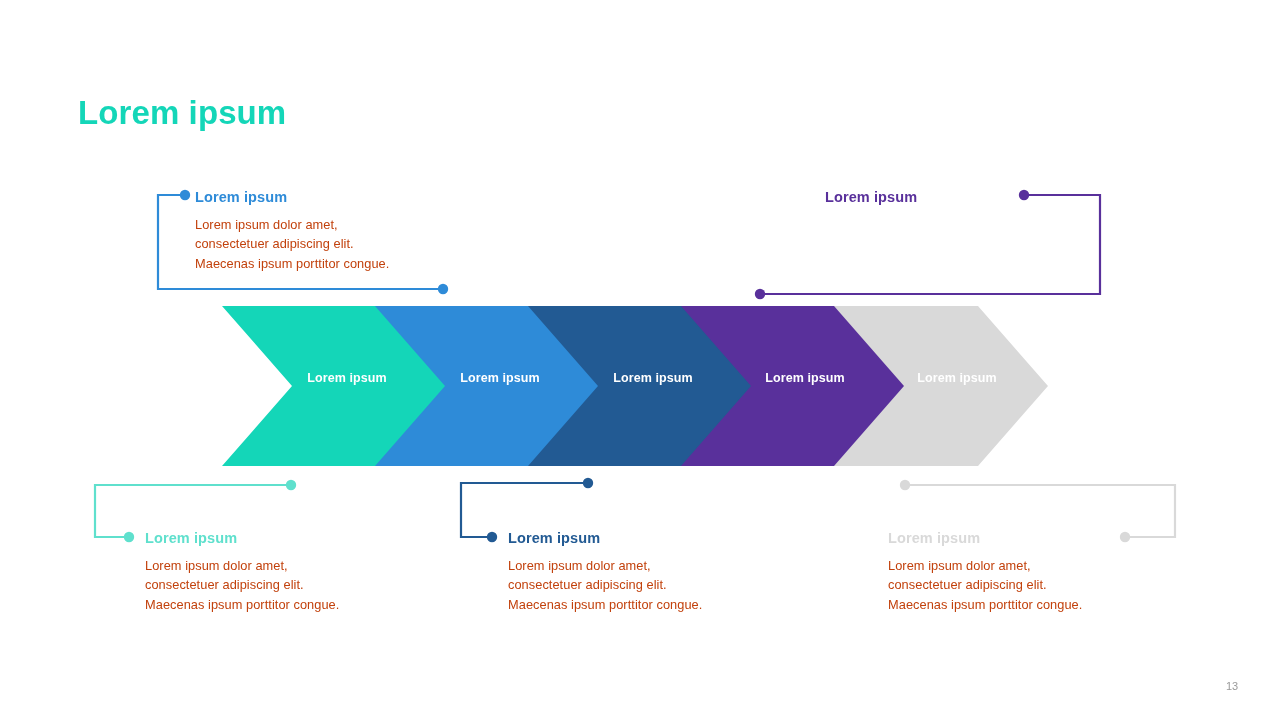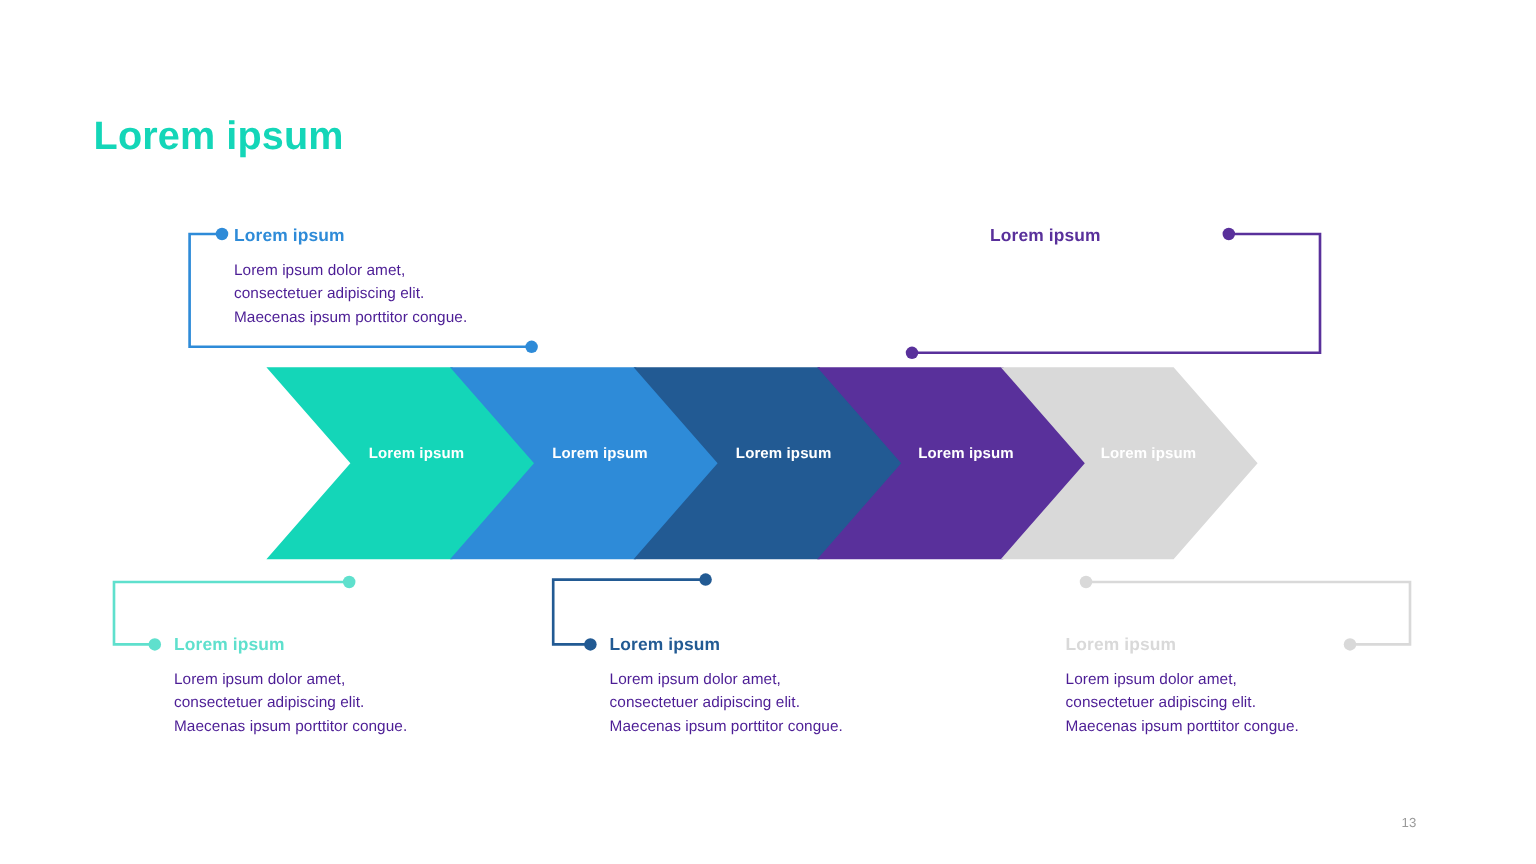--- a/index.html
+++ b/index.html
@@ -59,40 +59,40 @@
   .callout { position: absolute; }
   .callout-title {
     font-size: 14.5px;
     font-weight: bold;
     white-space: nowrap;
     margin: 0;
     letter-spacing: 0.1px;
   }
   .callout-body {
     font-size: 12.8px;
-    color: #4c1d95;
+    color: #c2410c;
     line-height: 19.4px;
     margin: 0;
     white-space: pre-line;
     letter-spacing: 0.05px;
   }
 
   
   .connectors {
     position: absolute;
     left: 0; top: 0;
     width: 1280px;
     height: 720px;
     pointer-events: none;
   }
 
   
   .page-number {
     position: absolute;
-    left: 1168px;
+    left: 1226px;
     top: 680px;
     font-size: 11px;
     color: #9a9a9a;
   }
 </style>
 </head>
 <body>
 
 <div class="slide">
 

